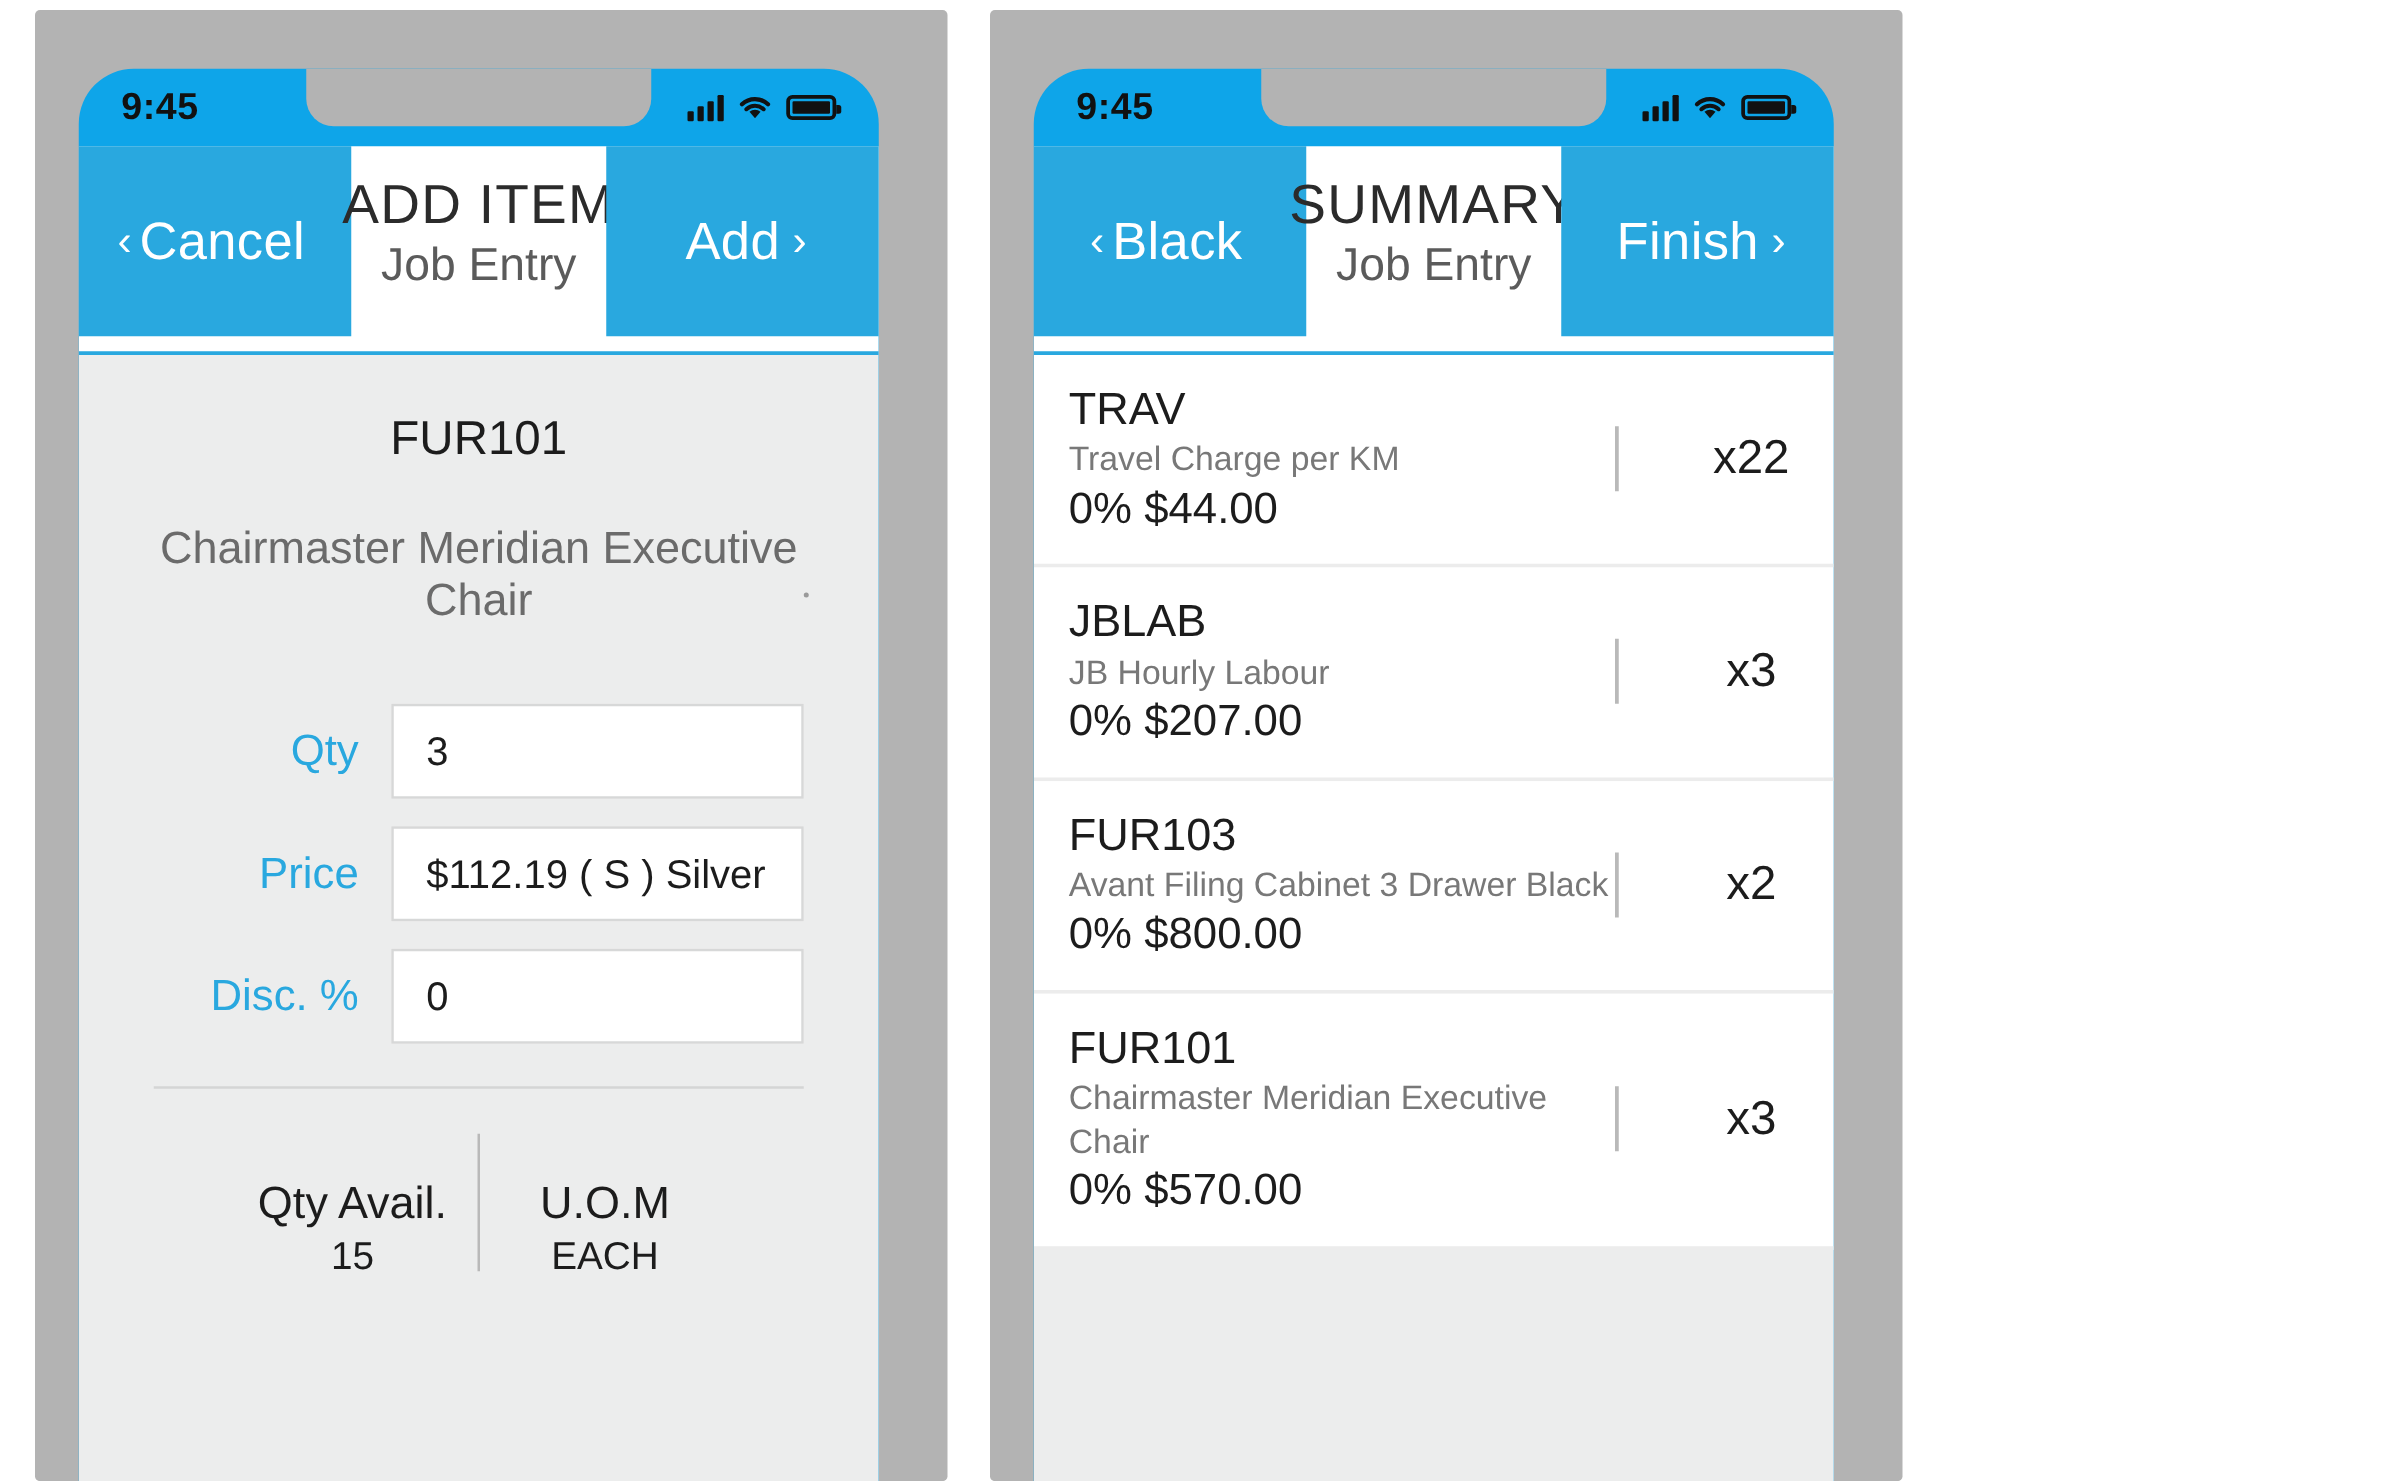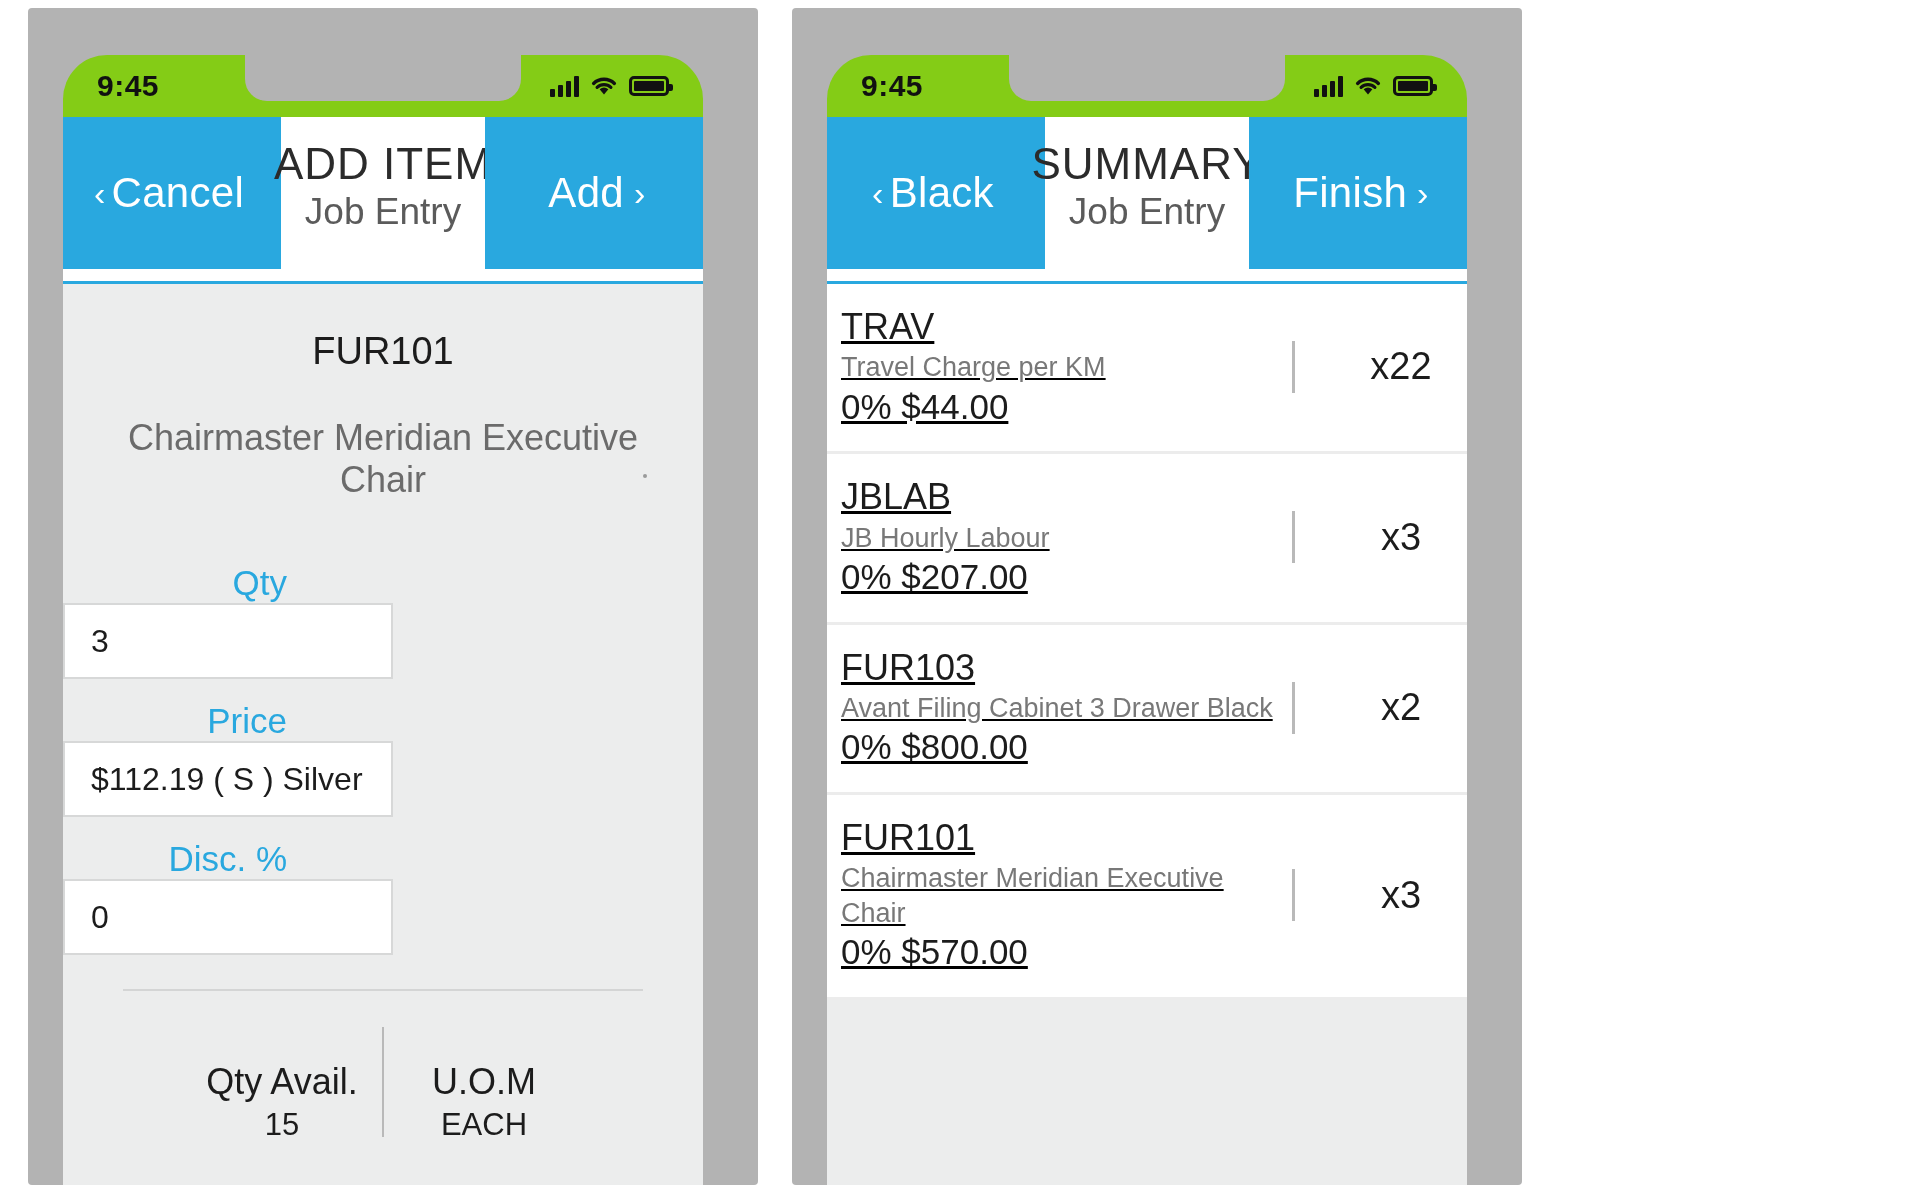--- a/index.html
+++ b/index.html
@@ -34,21 +34,21 @@
   .phone-left  { left: 28px; }
   .phone-right { left: 792px; }
 
   
   .screen {
     position: absolute;
     left: 35px;
     top: 47px;
     width: 640px;
     height: 1130px;
-    background: #84cc16;
+    background: #0ea5e9;
     border-top-left-radius: 44px;
     border-top-right-radius: 44px;
     overflow: hidden;
   }
   .notch {
     position: absolute;
     left: 50%;
     transform: translateX(-50%);
     top: 0;
     width: 276px;
@@ -222,23 +222,22 @@
     background: #9a9a9a;
     border-radius: 50%;
   }
 
   
   .form {
     margin-top: 62px;
   }
   .frow {
     display: flex;
-    align-items: flex-start;
+    align-items: center;
     margin-bottom: 22px;
-    flex-direction: column;
   }
   .flabel {
     width: 250px;
     text-align: right;
     padding-right: 26px;
     box-sizing: border-box;
     font-size: 35px;
     color: #29a8df;
   }
   .finput {
@@ -298,23 +297,22 @@
   .list-row {
     display: flex;
     align-items: center;
     border-bottom: 3px solid #ececec;
     padding: 20px 0 22px 0;
     background: #ffffff;
     cursor: pointer;
   }
   .row-main {
     flex: 1;
-    padding-left: 14px;
+    padding-left: 28px;
     min-width: 0;
-    text-decoration: underline;
   }
   .row-code {
     font-size: 36px;
     color: #1c1c1c;
     line-height: 1.28;
   }
   .row-desc {
     font-size: 27px;
     color: #787878;
     line-height: 1.28;

